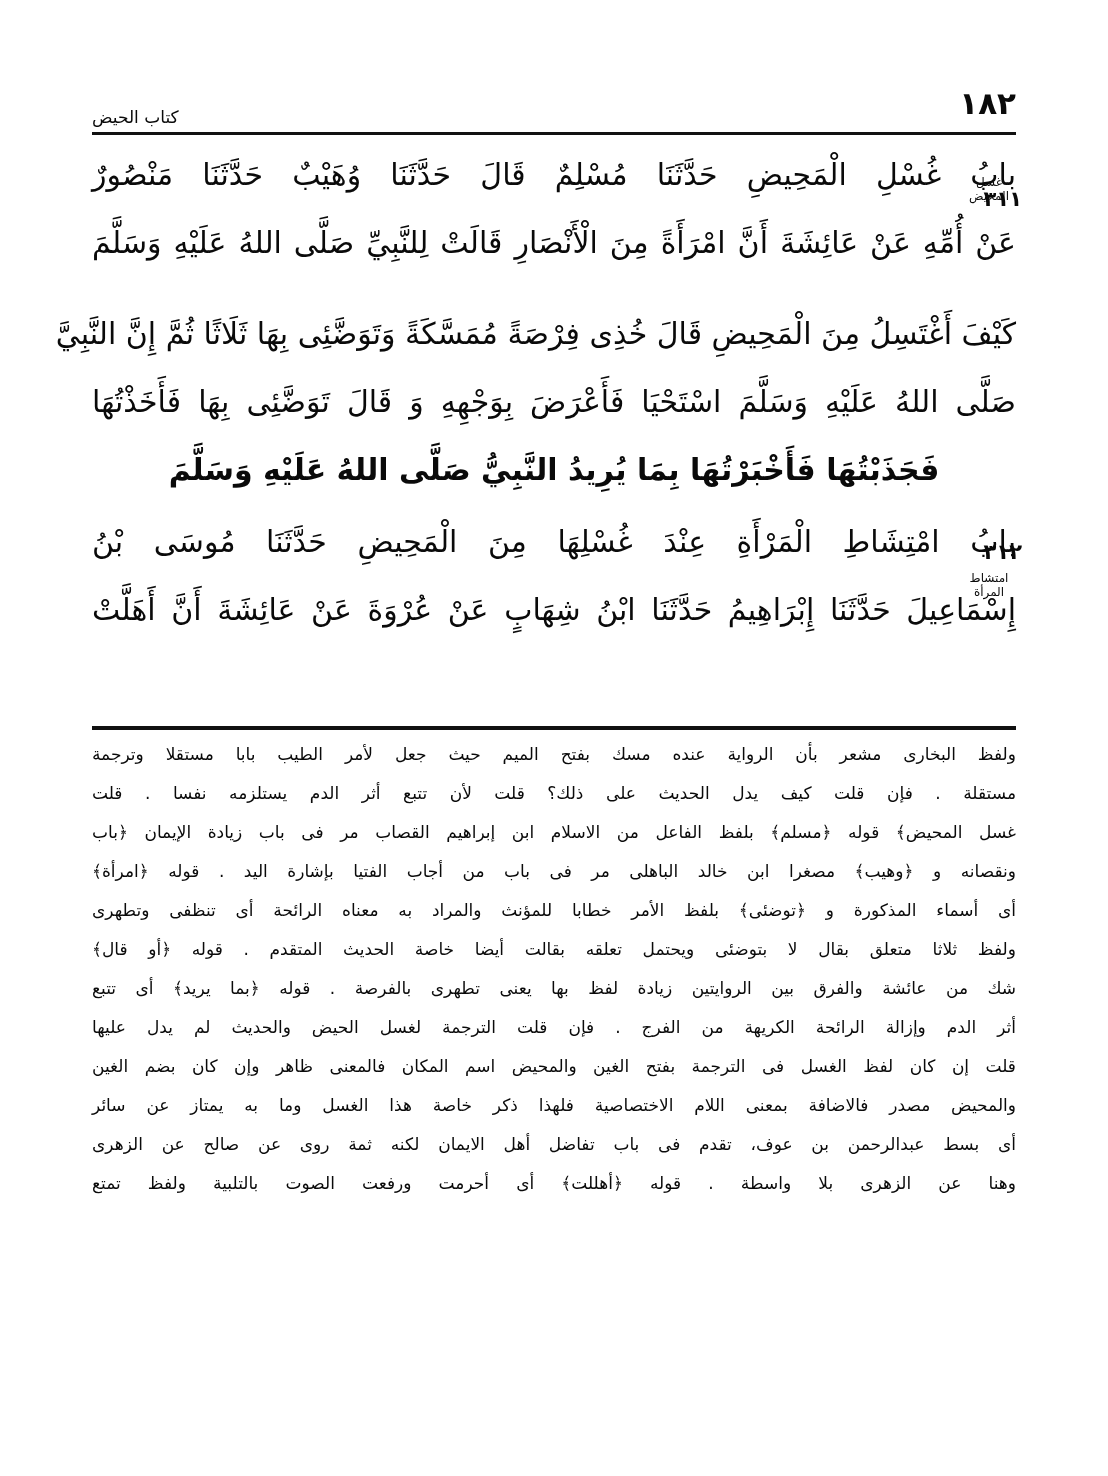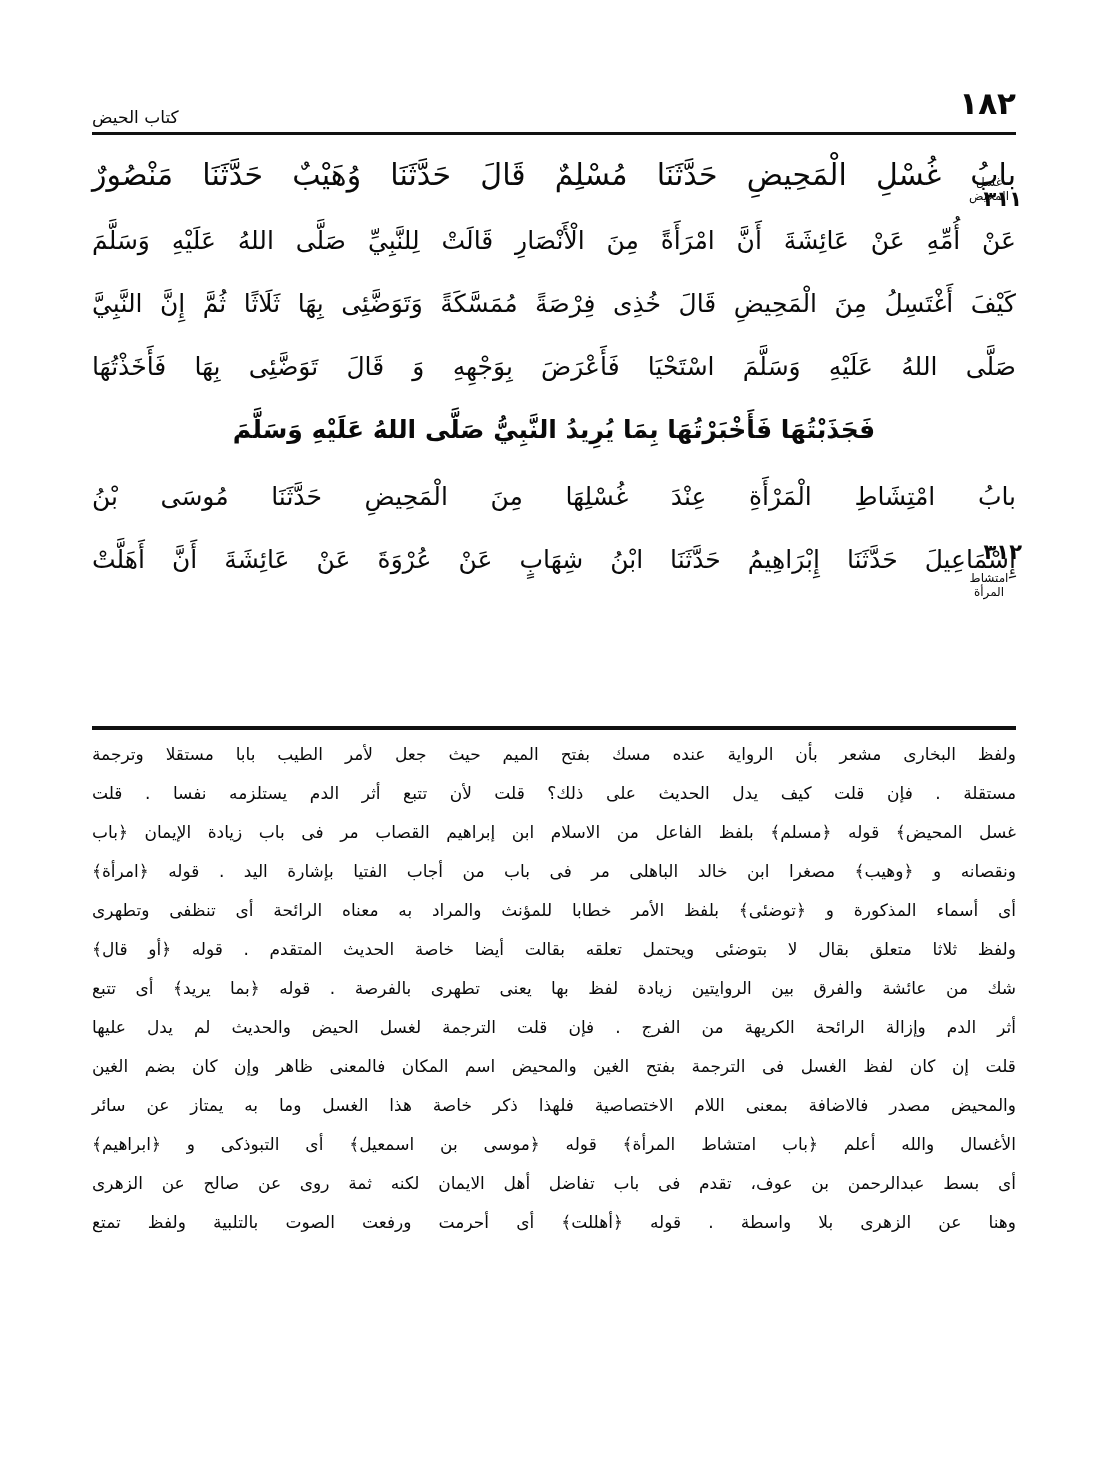--- a/index.html
+++ b/index.html
@@ -67,28 +67,28 @@
     left: 92px;
     height: 580px;
     direction: rtl;
   }
   .matn-line {
     position: relative;
     display: block;
     text-align: justify;
     text-align-last: justify;
     font-family: "DejaVu Sans", sans-serif;
-    font-size: 25px;
+    font-size: 30px;
     line-height: 1.0;
     white-space: nowrap;
     letter-spacing: 0px;
   }
   .matn-line.l1  { margin-top: 18px; font-size: 30px; }
   .matn-line.l2  { margin-top: 38px; }
-  .matn-line.l3  { margin-top: 38px; }
+  .matn-line.l3  { margin-top: 61px; }
   .matn-line.l4  { margin-top: 38px; }
   .matn-line.l5  { margin-top: 38px; text-align: center; text-align-last: center; font-weight: bold; }
   .matn-line.l6  { margin-top: 42px; }
   .matn-line.l7  { margin-top: 38px; }
 
   
   .chapter-num {
     position: absolute;
     right: -6px;
     font-family: "DejaVu Sans", sans-serif;
@@ -173,18 +173,17 @@
     <div class="sharh-line">ولفظ البخارى مشعر بأن الرواية عنده مسك بفتح الميم حيث جعل لأمر الطيب بابا مستقلا وترجمة</div>
     <div class="sharh-line">مستقلة . فإن قلت كيف يدل الحديث على ذلك؟ قلت لأن تتبع أثر الدم يستلزمه نفسا . قلت</div>
     <div class="sharh-line">غسل المحيض﴾ قوله ﴿مسلم﴾ بلفظ الفاعل من الاسلام ابن إبراهيم القصاب مر فى باب زيادة الإيمان ﴿باب</div>
     <div class="sharh-line">ونقصانه و ﴿وهيب﴾ مصغرا ابن خالد الباهلى مر فى باب من أجاب الفتيا بإشارة اليد . قوله ﴿امرأة﴾</div>
     <div class="sharh-line">أى أسماء المذكورة و ﴿توضئى﴾ بلفظ الأمر خطابا للمؤنث والمراد به معناه الرائحة أى تنظفى وتطهرى</div>
     <div class="sharh-line">ولفظ ثلاثا متعلق بقال لا بتوضئى ويحتمل تعلقه بقالت أيضا خاصة الحديث المتقدم . قوله ﴿أو قال﴾</div>
     <div class="sharh-line">شك من عائشة والفرق بين الروايتين زيادة لفظ بها يعنى تطهرى بالفرصة . قوله ﴿بما يريد﴾ أى تتبع</div>
     <div class="sharh-line">أثر الدم وإزالة الرائحة الكريهة من الفرج . فإن قلت الترجمة لغسل الحيض والحديث لم يدل عليها</div>
     <div class="sharh-line">قلت إن كان لفظ الغسل فى الترجمة بفتح الغين والمحيض اسم المكان فالمعنى ظاهر وإن كان بضم الغين</div>
     <div class="sharh-line">والمحيض مصدر فالاضافة بمعنى اللام الاختصاصية فلهذا ذكر خاصة هذا الغسل وما به يمتاز عن سائر</div>
-    <div class="sharh-line">الأغسال والله أعلم ﴿باب امتشاط المرأة﴾ قوله ﴿موسى بن اسمعيل﴾ أى التبوذكى و ﴿ابراهيم﴾</div>
     <div class="sharh-line">أى بسط عبدالرحمن بن عوف، تقدم فى باب تفاضل أهل الايمان لكنه ثمة روى عن صالح عن الزهرى</div>
     <div class="sharh-line">وهنا عن الزهرى بلا واسطة . قوله ﴿أهللت﴾ أى أحرمت ورفعت الصوت بالتلبية ولفظ تمتع</div>
   </div>
 
 </div>
 
 </body></html>

